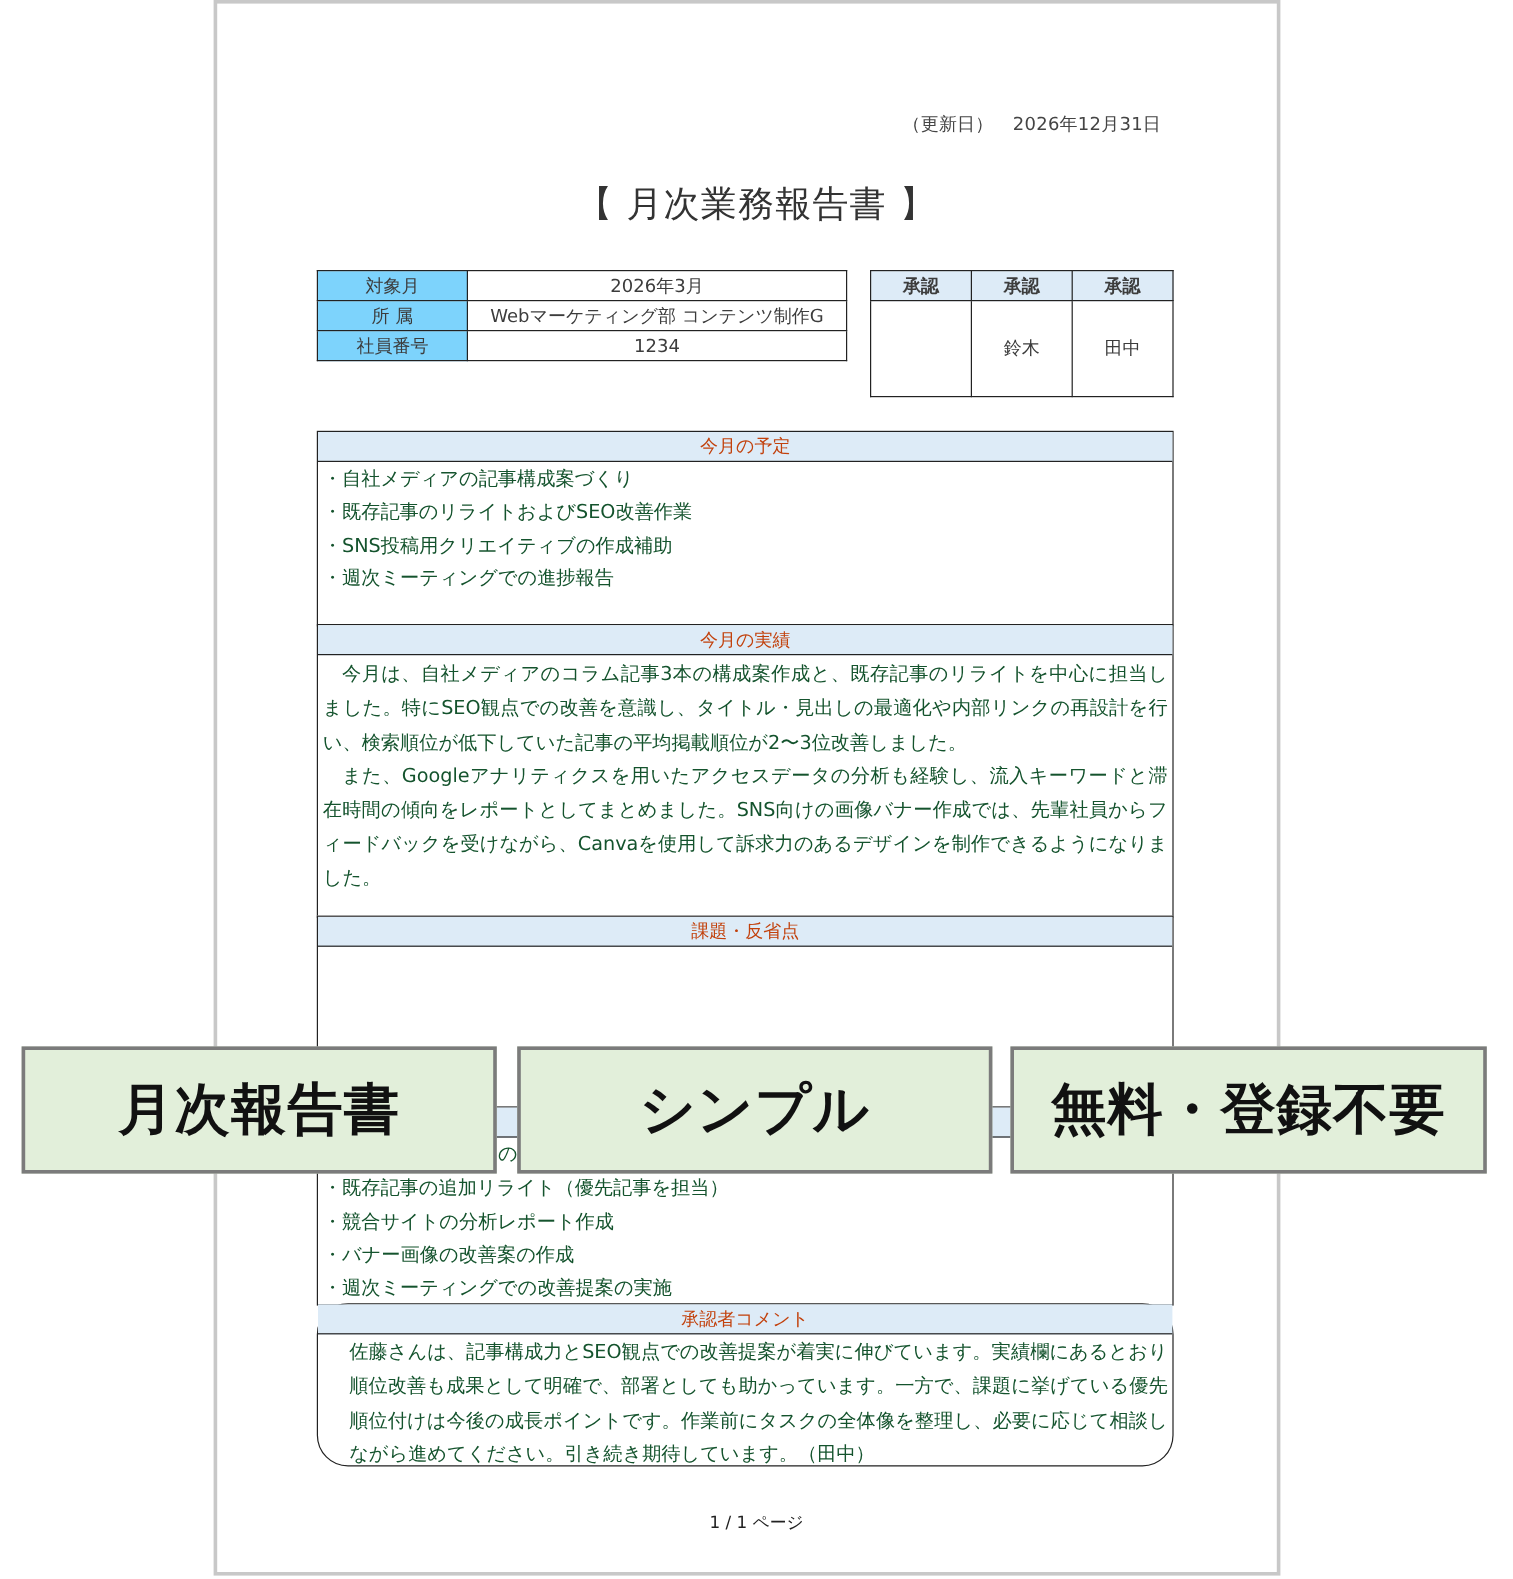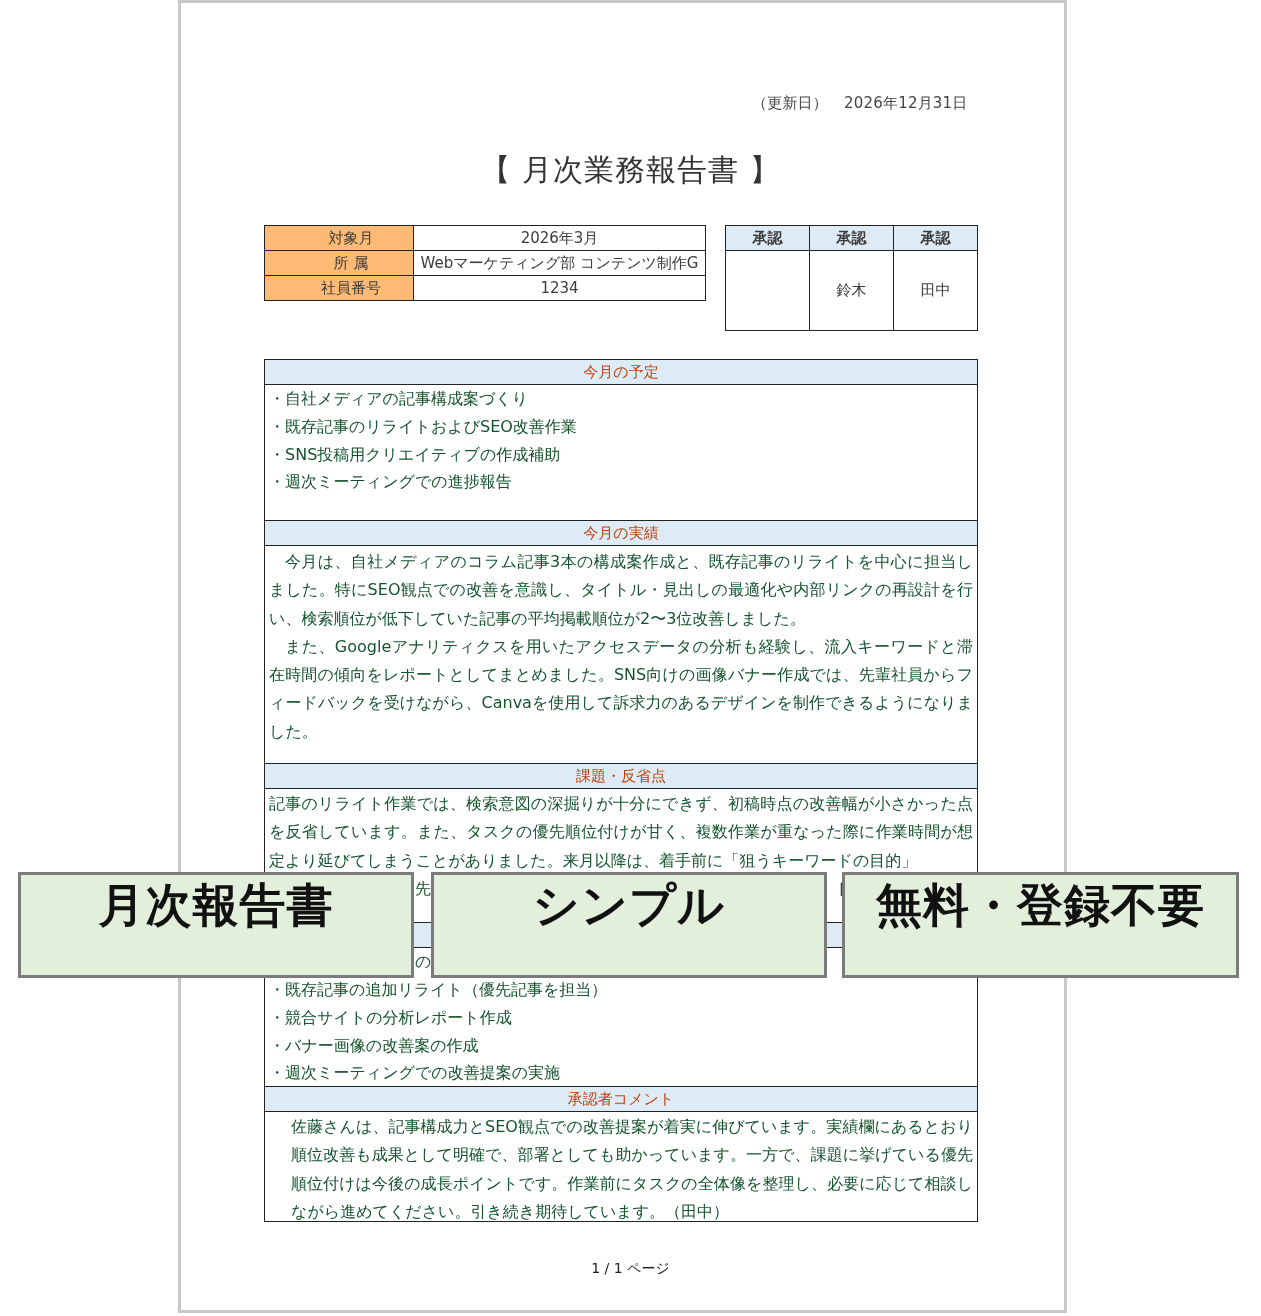--- a/index.html
+++ b/index.html
@@ -7,38 +7,38 @@
          font-family:"DejaVu Sans", "Liberation Sans", sans-serif; color:#3c3c3c; }
   .page { position:absolute; left:178px; top:0px; width:883px; height:1307px;
           border:3px solid #c8c8c8; background:#fff; box-sizing:content-box; }
   .updated { position:absolute; left:752px; top:94px; font-size:15px; color:#444; letter-spacing:0.2px; white-space:nowrap; }
   .updated .gap { display:inline-block; width:16px; }
   .title { position:absolute; left:0; width:1261px; top:150px; text-align:center; font-size:30px; color:#333; letter-spacing:1px; }
 
   table { border-collapse:collapse; }
   .info { position:absolute; left:264px; top:225px; width:442px; }
   .info td { border:1.5px solid #222; height:24px; padding:0; font-size:15px; text-align:center; color:#3c3c3c; }
-  .info td.lbl { background:#fdba74; width:124px;padding-left:24px; }
+  .info td.lbl { background:#7dd3fc; width:124px; }
   .appr { position:absolute; left:725px; top:225px; width:253px; }
   .appr td { border:1.5px solid #222; font-size:15px; text-align:center; color:#3c3c3c; padding:0; width:84px; }
   .appr tr.h td { background:#ddebf7; height:24px;font-weight:bold; }
   .appr tr.b td { height:79px; }
 
   .sec { position:absolute; left:264px; width:714px; border:1.5px solid #222; box-sizing:border-box; background:#fff; }
   .sec-h { background:#ddebf7; text-align:center; font-size:15px; height:24px; line-height:24px;
            border-bottom:1.5px solid #222; color:#c2410c; }
   .sec-b { padding:0 4px; font-size:16px; color:#14532d; }
   .li { height:28px; line-height:28px; white-space:nowrap; }
   .para { line-height:28.3px; margin:0; text-align:justify; }
   .indent { text-indent:1em; }
 
   .footer { position:absolute; left:0; width:1261px; top:1260px; text-align:center; font-size:14px; color:#222; }
 
   .badge { position:absolute; top:872px; height:106px; background:#e2efda; border:3px solid #7b7b7b;
-           box-sizing:border-box; display:flex; justify-content:center;
+           box-sizing:border-box; display:flex; align-items:center; justify-content:center;
            font-size:46px; font-weight:bold; color:#111; letter-spacing:1px; }
 </style>
 </head>
 <body>
 
 <div class="page"></div>
 
 <div class="updated">
   <span>（更新日）</span><span class="gap"></span><span>2026年12月31日</span>
 </div>
@@ -90,43 +90,36 @@
 <div class="sec" style="top:520px;height:245px;">
   <div class="sec-h">今月の実績</div>
   <div class="sec-b" style="padding-top:2px;">
     <p class="para indent">今月は、自社メディアのコラム記事3本の構成案作成と、既存記事のリライトを中心に担当しました。特にSEO観点での改善を意識し、タイトル・見出しの最適化や内部リンクの再設計を行い、検索順位が低下していた記事の平均掲載順位が2〜3位改善しました。</p>
     <p class="para indent">また、Googleアナリティクスを用いたアクセスデータの分析も経験し、流入キーワードと滞在時間の傾向をレポートとしてまとめました。SNS向けの画像バナー作成では、先輩社員からフィードバックを受けながら、Canvaを使用して訴求力のあるデザインを制作できるようになりました。</p>
   </div>
 </div>
 
 <div class="sec" style="top:763px;height:170px;overflow:hidden;">
   <div class="sec-h">課題・反省点</div>
-  <div class="sec-b" style="padding-top:1px;">
-    <p class="para">記事のリライト作業では、検索意図の深掘りが十分にできず、初稿時点の改善幅が小さかった点を反省しています。また、タスクの優先順位付けが甘く、複数作業が重なった際に作業時間が想定より延びてしまうことがありました。来月以降は、着手前に「狙うキーワードの目的」</p>
-    <div style="position:relative;height:28px;">
-      <span style="position:absolute;left:146px;top:4px;">先</span>
-      <span style="position:absolute;left:566px;top:4px;">ド</span>
-    </div>
-  </div>
 </div>
 
 <div class="sec" style="top:922px;height:166px;">
   <div class="sec-h"></div>
   <div class="sec-b" style="position:relative;">
     <div style="height:28px;position:relative;">
       <span style="position:absolute;left:146px;top:4px;">の予</span>
     </div>
     <div class="li">・既存記事の追加リライト（優先記事を担当）</div>
     <div class="li">・競合サイトの分析レポート作成</div>
     <div class="li">・バナー画像の改善案の作成</div>
     <div class="li" style="height:22px;line-height:26px;overflow:hidden;">・週次ミーティングでの改善提案の実施</div>
   </div>
 </div>
 
-<div class="sec" style="top:1086px;height:136px;">
+<div class="sec" style="top:1086px;height:136px;border-radius:26px;">
   <div class="sec-h">承認者コメント</div>
   <div class="sec-b" style="padding-top:1px;margin-left:22px;">
     <p class="para">佐藤さんは、記事構成力とSEO観点での改善提案が着実に伸びています。実績欄にあるとおり順位改善も成果として明確で、部署としても助かっています。一方で、課題に挙げている優先順位付けは今後の成長ポイントです。作業前にタスクの全体像を整理し、必要に応じて相談しながら進めてください。引き続き期待しています。（田中）</p>
   </div>
 </div>
 
 <div class="footer">1 / 1 ページ</div>
 
 <div class="badge" style="left:18px;width:396px;">
   <span>月次報告書</span>

